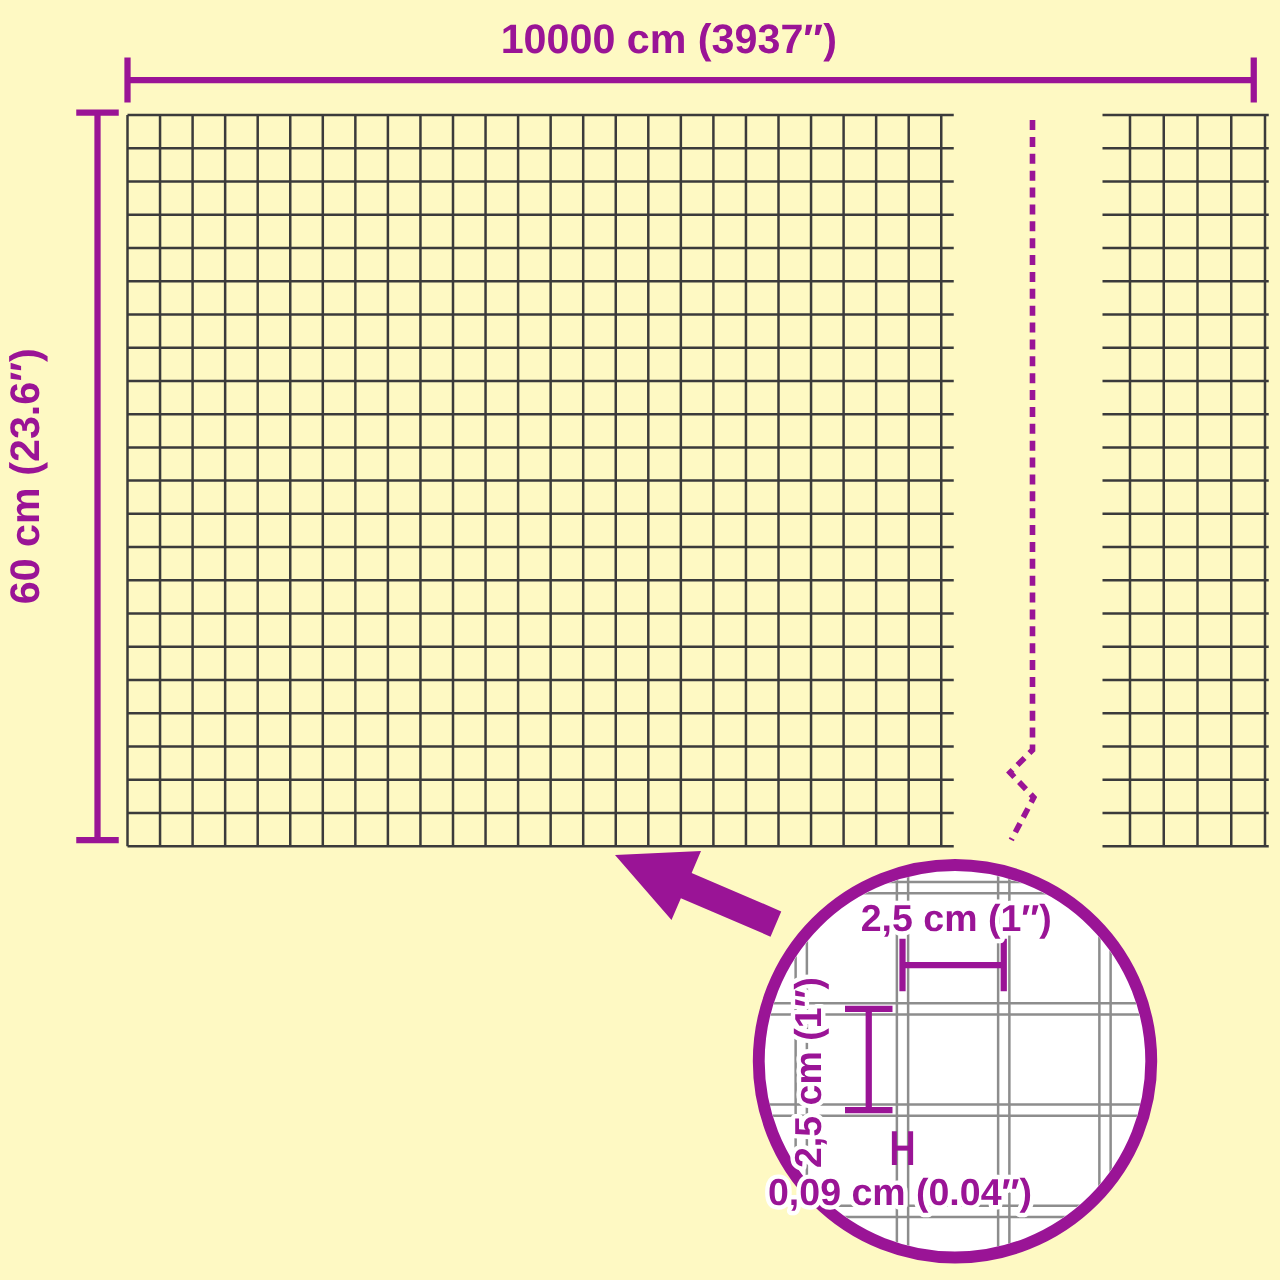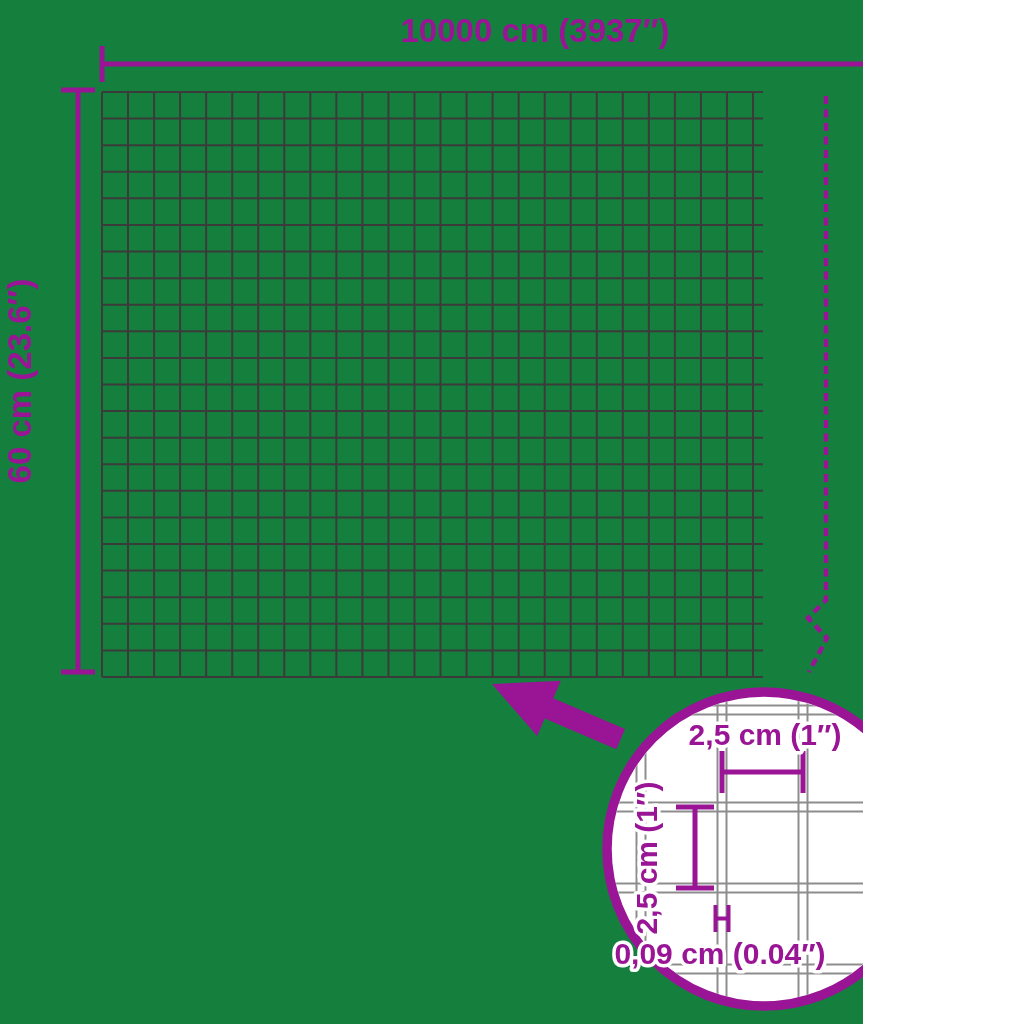--- a/index.html
+++ b/index.html
@@ -1,16 +1,16 @@
 <!DOCTYPE html>
 <html style="--accent: #9A1496;"><head>
 <meta charset="utf-8">
 <style>
   html,body{margin:0;padding:0;background:#fff;}
-  .stage{position:relative;width:863px;height:1024px;background:#15803d;overflow:hidden;}
+  .stage{position:relative;width:1024px;height:1024px;background:#fef9c3;overflow:hidden;}
   svg{display:block;}
   .dim line{stroke:var(--accent);stroke-width:5;}
   .dash{fill:none;stroke:var(--accent);stroke-width:4.5;stroke-dasharray:8 5.5;}
   .fillacc{fill:var(--accent);}
   .circ{fill:none;stroke:var(--accent);stroke-width:9.5;}
   .circfill{fill:#fff;stroke:none;}
   .lbl{font:700 33px "Liberation Sans",sans-serif;fill:var(--accent);}
   .lbl2{font:700 30px "Liberation Sans",sans-serif;fill:var(--accent);
         paint-order:stroke;stroke:#fff;stroke-width:7px;stroke-linejoin:round;}
 </style>

